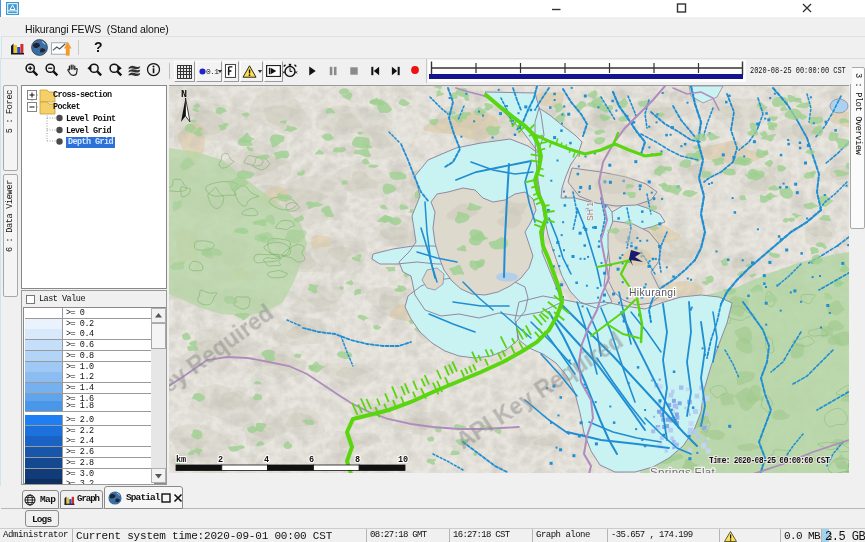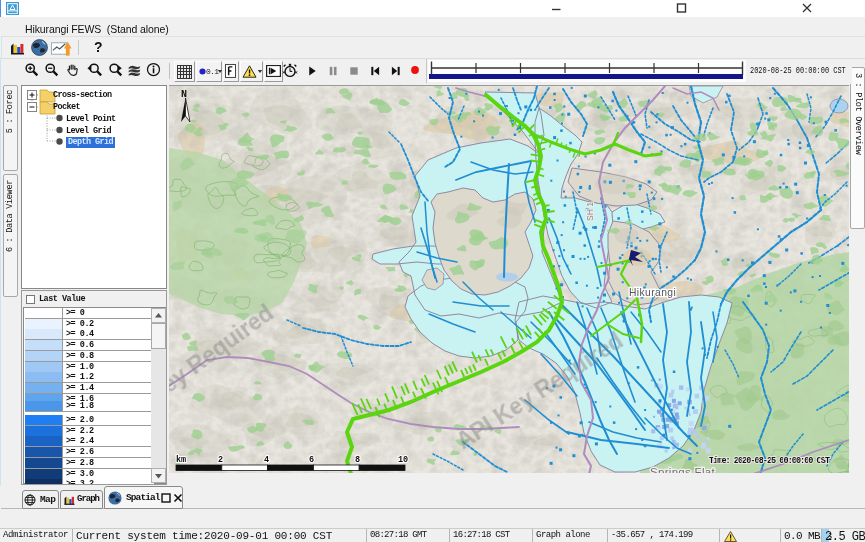--- a/index.html
+++ b/index.html
@@ -13,21 +13,21 @@
 #menubar span { position:absolute; top:4px; letter-spacing:-0.4px; }
 #toolbar1 { position:absolute; left:1px; top:36px; width:864px; height:22px; background:#f0f0f0; border-top:1px solid #e0e0e0; border-left:1px solid #cde4f2; }
 #mainarea { position:absolute; left:0px; top:58px; width:865px; height:428px; background:#f0f0f0; border-left:1px solid #cde4f2; border-top:1px solid #dcdcdc; }
 .vtab { position:absolute; background:#f4f4f4; border:1px solid #a8a8a8; border-radius:2px; font-family:"Liberation Mono", monospace; font-size:8.5px; letter-spacing:-0.3px; color:#111; overflow:hidden; }
 .vtext { position:absolute; left:1px; writing-mode:vertical-rl; transform:rotate(180deg); }
 .vtextR { position:absolute; left:2px; writing-mode:vertical-rl; }
 #toolbar2 { position:absolute; left:21px; top:0px; width:830px; height:25px; background:#f0f0f0; }
 .tbtn { position:absolute; top:2px; height:21px; background:#f3f3f3; border:1px solid #9a9a9a; border-top-color:#fdfdfd; border-left-color:#fdfdfd; }
 #treepanel { position:absolute; left:20px; top:26px; width:146px; height:204px; background:#fff; border:1px solid #888; font-family:"Liberation Mono", monospace; font-size:8.5px; letter-spacing:-0.6px; font-weight:bold; color:#111; overflow:hidden; }
 .trow { position:absolute; left:0; height:11px; white-space:nowrap; }
-#legendpanel { position:absolute; left:20px; top:231px; width:146px; height:195px; background:#f0f0f0; border:1px solid #999; font-family:"Liberation Mono", monospace; font-size:8.5px; letter-spacing:-0.5px; font-weight:bold; color:#111; overflow:hidden; }
+#legendpanel { position:absolute; left:20px; top:231px; width:146px; height:195px; background:#f0f0f0; border:1px solid #999; font-family:"Liberation Mono", monospace; font-size:8.5px; letter-spacing:-0.5px; font-weight:normal; color:#111; overflow:hidden; }
 .lrow { position:absolute; left:1px; width:129px; height:11px; background:#fff; border-bottom:1px solid #9a9a9a; }
 .lsw { position:absolute; left:0; top:0; width:38px; height:10px; border-right:1px solid #9a9a9a; }
 .llb { position:absolute; left:41px; top:0px; }
 #map { position:absolute; left:168px; top:26px; width:680px; height:388px; background:#e7e6df; overflow:hidden; border-top:1px solid #999; }
 #tabrow { position:absolute; left:1px; top:486px; width:864px; height:23px; }
 .btab { position:absolute; border:1px solid #8a8a8a; background:#f0f0f0; border-radius:3px 3px 0 0; font-family:"Liberation Mono", monospace; font-size:11px; font-weight:bold; color:#111; white-space:nowrap; }
 #logsrow { position:absolute; left:1px; top:509px; width:864px; height:19px; }
 #statusbar { position:absolute; left:0px; top:528px; width:865px; height:14px; background:#f0f0f0; border-top:1px solid #cccccc; font-family:"Liberation Mono", monospace; font-size:10px; color:#111; }
 .scell { position:absolute; top:0; height:14px; border-left:1px solid #b5b5b5; padding:1px 0 0 3px; white-space:nowrap; overflow:hidden; }
 .mono { font-family:"Liberation Mono", monospace; }
@@ -1445,20 +1445,23 @@
       <path d="M9.5 9.5 Q13.5 8.5 14.5 11.5 Q12 14.5 9 13 Z" fill="#20222e"></path>
       <path d="M11 2.5 Q13 3.5 14 5.5" stroke="#cfe0ee" stroke-width="1" fill="none"></path>
     </svg>
     <svg class="abs" style="left:160px;top:7px" width="10" height="10" viewBox="0 0 10 10">
         <rect x="1" y="1" width="8" height="8" fill="none" stroke="#111" stroke-width="1.4"></rect>
       </svg>
     <svg class="abs" style="left:172px;top:7px" width="10" height="10" viewBox="0 0 10 10">
         <path d="M1.5 1.5 L8.5 8.5 M8.5 1.5 L1.5 8.5" stroke="#111" stroke-width="1.6"></path>
       </svg>
   </div>
+  <div id="logsrow">
+    <div class="btab" style="left:24px;top:1px;width:34px;height:17px;padding:3px 0 0 6px;border-radius:3px;font-size:9.5px;letter-spacing:-0.9px">Logs</div>
+  </div>
 
   <div id="statusbar">
     <div class="scell" style="left:0px;width:88px;border-left:none;font-size:9px;letter-spacing:-0.4px">Administrator</div>
     <div class="scell" style="left:72px;width:278px;font-size:11px;letter-spacing:-0.2px">Current system time:2020-09-01 00:00 CST</div>
     <div class="scell" style="left:366px;width:83px;font-size:9px;letter-spacing:-0.7px">08:27:18 GMT</div>
     <div class="scell" style="left:449px;width:83px;font-size:9px;letter-spacing:-0.7px">16:27:18 CST</div>
     <div class="scell" style="left:532px;width:75px;font-size:9px;letter-spacing:-0.5px">Graph alone</div>
     <div class="scell" style="left:607px;width:112px;font-size:9px;letter-spacing:-0.6px">-35.657 , 174.199</div>
     <div class="scell" style="left:719px;width:47px"></div>
     <svg class="abs" style="left:724px;top:2px" width="13" height="11" viewBox="0 0 13 11">

